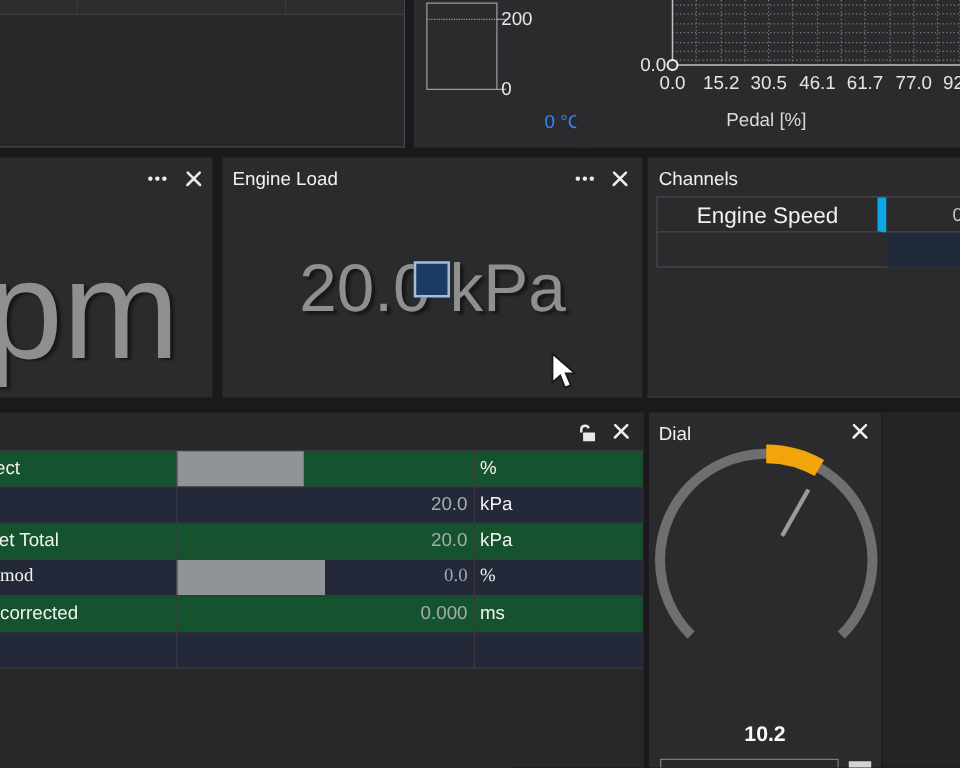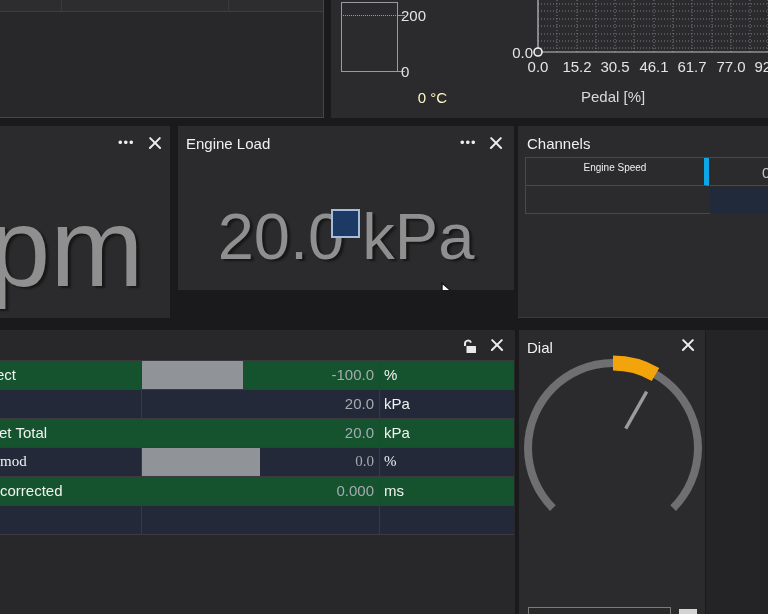--- a/index.html
+++ b/index.html
@@ -18,22 +18,22 @@
   .frow { position:absolute; left:0; width:514px; height:29px; border-bottom:1px solid #3a3a3e; }
   .frow.dark { background:#14532d; }
   .frow.blue { background:#232938; }
   .frow .lbl { position:absolute; top:5px; font-size:15px; color:#f2f2f2; white-space:nowrap; }
   .frow .bar { position:absolute; left:141px; top:0; height:28px; background:#909499; }
   .frow .val { position:absolute; left:141px; width:233px; top:5px; text-align:right; font-size:15px; color:#a6abb2; }
   .frow .unit { position:absolute; left:384px; top:5px; font-size:15px; color:#f2f2f2; }
   .vline { position:absolute; width:1px; background:#3a3a3e; }
   
   .chtable { position:absolute; left:7px; top:31px; width:260px; height:57px; border:1px solid #48484d; }
-  .chhead { position:absolute; left:0; top:0; width:183px; height:28px; border-right:5px solid #0ea5e9;
-    border-bottom:1px solid #48484d; text-align:center; font-size:10px; color:#f0f0f0; padding-top:4px; }
+  .chhead { position:absolute; left:0; top:0; width:183px; height:28px; border-right:7px solid #0ea5e9;
+    border-bottom:1px solid #48484d; text-align:center; font-size:18px; color:#f0f0f0; padding-top:4px; }
   .chhead2 { position:absolute; left:184px; top:0; right:0; height:28px; border-bottom:1px solid #48484d; }
   .chsel { position:absolute; left:184px; top:29px; right:0; height:27px; background:#212a3a; }
   .tick { position:absolute; font-size:15px; color:#e4e4e6; width:40px; text-align:center; }
   .axlabel { position:absolute; font-size:15px; color:#dadadc; }
 </style>
 </head>
 <body>
 
 <div class="panel" style="left:0; top:0; width:324px; height:118px; background:#28282a;
             border-right:1px solid #45454b; border-bottom:1px solid #45454b;">
@@ -42,21 +42,21 @@
   <div class="vline" style="left:228px; top:0; height:12px;"></div>
 </div>
 
 <div class="panel" style="left:331px; top:0; width:143px; height:118px;">
   <div style="position:absolute; left:10px; top:2px; width:57px; height:70px; border:1px solid #9a9aa0;"></div>
   <div style="position:absolute; left:10px; top:15px; width:57px; border-top:1px dotted #9a9aa0;"></div>
   <div style="position:absolute; left:66px; top:15px; width:8px; border-top:1px solid #9a9aa0;"></div>
   <div style="position:absolute; left:66px; top:71px; width:8px; border-top:1px solid #9a9aa0;"></div>
   <span class="tick" style="left:70px; top:7px; text-align:left;">200</span>
   <span class="tick" style="left:70px; top:63px; text-align:left;">0</span>
-  <span class="axlabel" style="right:27px; top:89px; color:#fef9c3;">0 °C</span>
+  <span class="axlabel" style="right:9px; top:89px; color:#3b82f6;">0 °C</span>
 </div>
 
 <div class="panel" style="left:461px; top:0; width:307px; height:118px;">
   <svg width="307" height="118" viewBox="0 0 307 118" style="position:absolute; left:0; top:0;">
     <g stroke="#7d7d84" stroke-width="1" stroke-dasharray="1 2">
       <line x1="96" y1="0" x2="96" y2="52"></line>
         <line x1="116" y1="0" x2="116" y2="52"></line>
       <line x1="135" y1="0" x2="135" y2="52"></line>
         <line x1="154" y1="0" x2="154" y2="52"></line>
       <line x1="173" y1="0" x2="173" y2="52"></line>
@@ -91,25 +91,25 @@
   <span class="tick" style="left:288px; top:58px;">92.2</span>
   <span class="axlabel" style="left:120px; top:88px; width:200px; ">Pedal [%]</span>
 </div>
 
 <div class="panel" style="left:0; top:126px; width:170px; height:192px; overflow:hidden;">
   <span class="dots-icon" style="left:118px; top:12px;">•••</span>
   <span class="close-icon" style="left:147px; top:9px;"></span>
   <div class="bigval" style="left:-12px; top:66px; font-size:112px;">pm</div>
 </div>
 
-<div class="panel" style="left:178px; top:126px; width:336px; height:164px; overflow:hidden;">
+<div class="panel" style="left:178px; top:126px; width:336px; height:192px; overflow:hidden;">
   <span class="ptitle" style="left:8px; top:9px;">Engine Load</span>
   <span class="dots-icon" style="left:282px; top:12px;">•••</span>
   <span class="close-icon" style="left:310px; top:9px;"></span>
-  <div class="bigval" style="left:0; top:78px; width:100%; text-align:center; font-size:65px;">20.0 kPa</div>
+  <div class="bigval" style="left:0; top:78px; width:100%; text-align:center; font-size:54px;">20.0 kPa</div>
   <div style="position:absolute; left:153px; top:83px; width:29px; height:29px;
               background:#1c3a63; border:2px solid #a3bedd;"></div>
   <svg width="26" height="32" viewBox="0 0 26 32" style="position:absolute; left:262px; top:156px;">
     <polygon points="2,1 2,24 8.2,18.4 12,28 16.6,26 12.6,16.6 20,16.6" fill="#ffffff" stroke="#1a1a1a" stroke-width="1.4"></polygon>
   </svg>
 </div>
 
 <div class="panel" style="left:518px; top:126px; width:250px; height:192px; overflow:hidden; border-bottom:1px solid #3a3a3e;">
   <span class="ptitle" style="left:9px; top:9px;">Channels</span>
   <div class="chtable">
@@ -124,21 +124,20 @@
   <svg width="17" height="17" viewBox="0 0 17 17" style="position:absolute; left:461px; top:7px;">
     <path d="M4,9 V6.5 A3.1,3.1 0 0 1 10,5.6" fill="none" stroke="#e8e8e8" stroke-width="2"></path>
     <rect x="5.5" y="9" width="9.5" height="7" fill="#e8e8e8" rx="0.5"></rect>
   </svg>
   <span class="close-icon" style="left:489px; top:7px;"></span>
 
   <div style="position:absolute; left:0; top:30px; width:514px; height:175px; border-top:1px solid #3a3a3e; border-right:1px solid #3a3a3e;">
     <div class="frow dark" style="top:0;">
       <span class="lbl" style="left:-4px;">ect</span>
       <div class="bar" style="width:102px;"></div>
-      <span class="val">-100.0</span>
       <span class="unit">%</span>
     </div>
     <div class="frow blue" style="top:29px;">
       <span class="lbl"></span>
       <span class="val">20.0</span>
       <span class="unit">kPa</span>
     </div>
     <div class="frow dark" style="top:58px;">
       <span class="lbl" style="left:-1px;">et Total</span>
       <span class="val">20.0</span>
@@ -166,17 +165,18 @@
 </div>
 
 <div class="panel" style="left:519px; top:330px; width:186px; height:284px; overflow:hidden;">
   <span class="ptitle" style="left:8px; top:9px;">Dial</span>
   <span class="close-icon" style="left:161px; top:7px;"></span>
   <svg width="186" height="210" viewBox="0 0 186 210" style="position:absolute; left:0; top:0;">
     <path d="M 33.9 178.1 A 85 85 0 1 1 154.1 178.1" fill="none" stroke="#6f6f72" stroke-width="8"></path>
     <path d="M 94 33 A 85 85 0 0 1 136.5 44.4" fill="none" stroke="#f2a40a" stroke-width="15"></path>
     <line x1="106.7" y1="98.7" x2="127.7" y2="61.7" stroke="#9b9b9b" stroke-width="3.4"></line>
   </svg>
+  <div style="position:absolute; left:0; top:248px; width:100%; text-align:center; font-size:17px; font-weight:bold; color:#fafafa;">10.2</div>
   <div style="position:absolute; left:9px; top:277px; width:143px; height:22px; background:#29292b; border:1px solid #7a7a7a;"></div>
   <div style="position:absolute; left:160px; top:279px; width:18px; height:14px; background:#d4d4d4;"></div>
 </div>
 
 <div style="position:absolute; left:706px; top:330px; width:62px; height:284px; background:#242426;"></div>
 
 </body></html>

